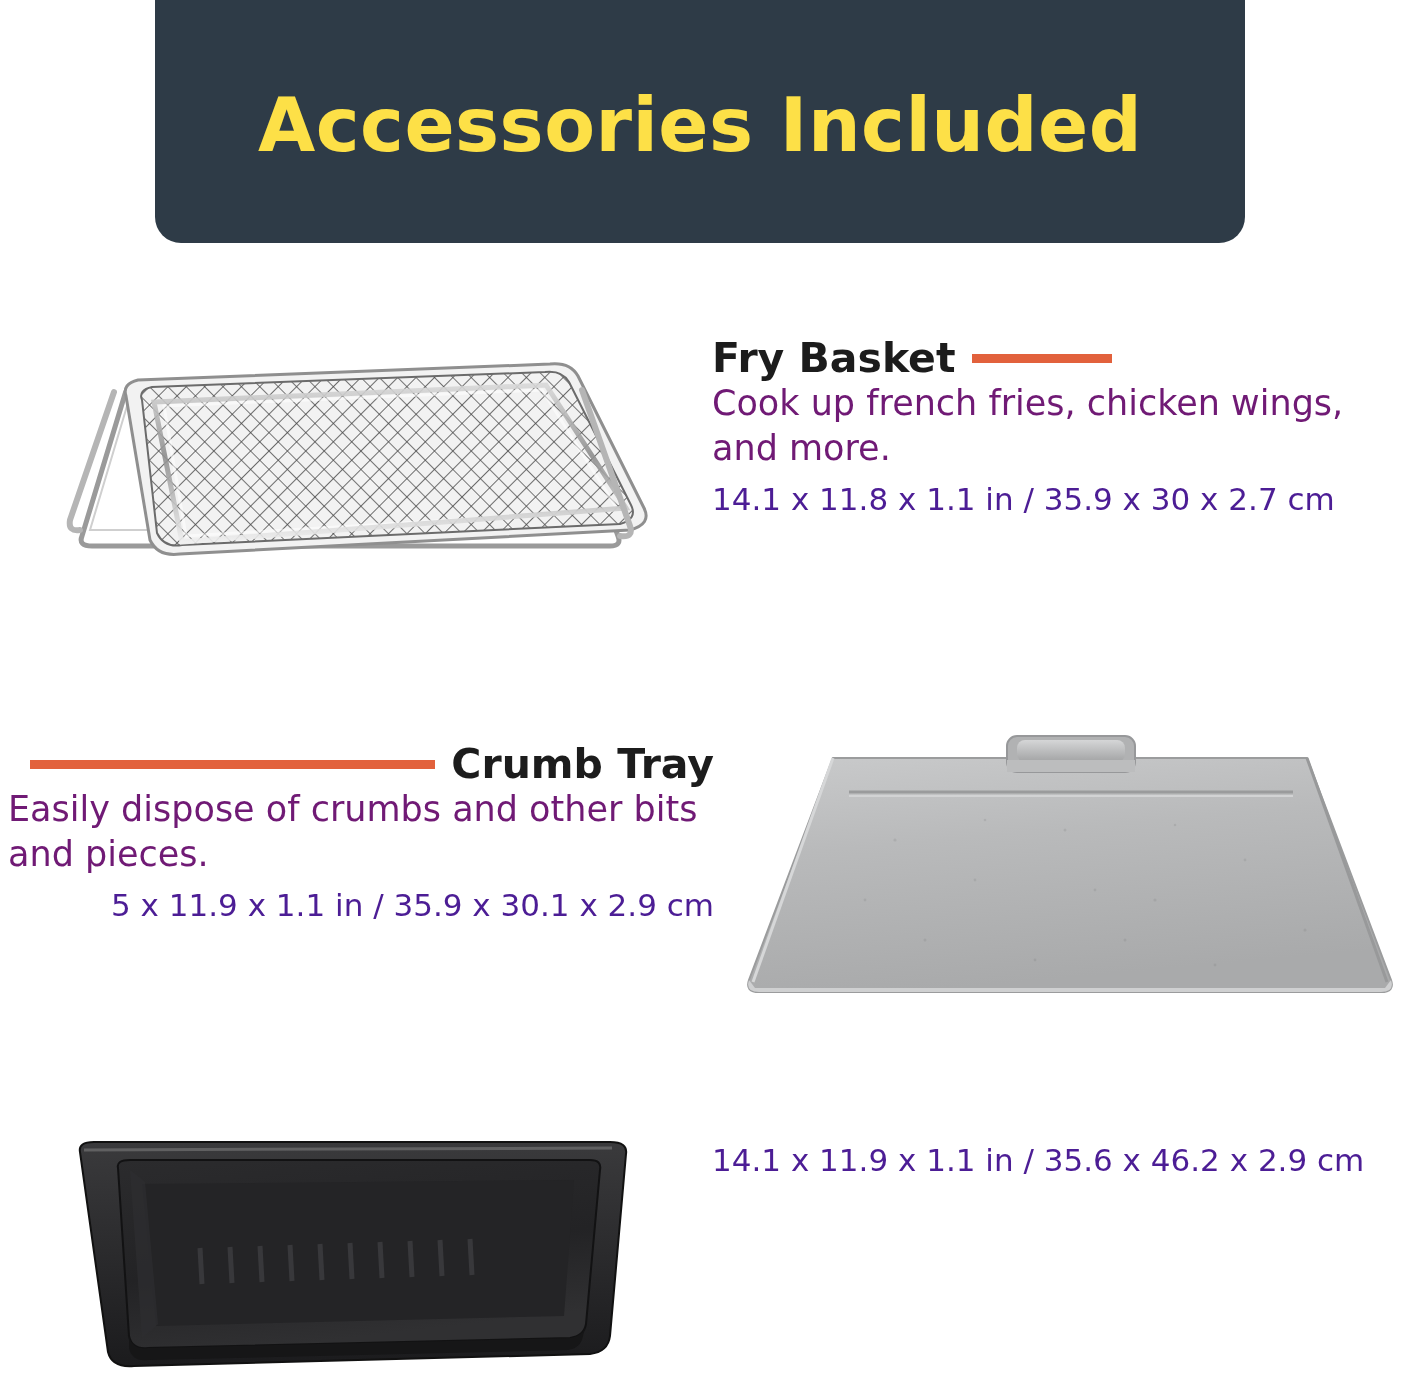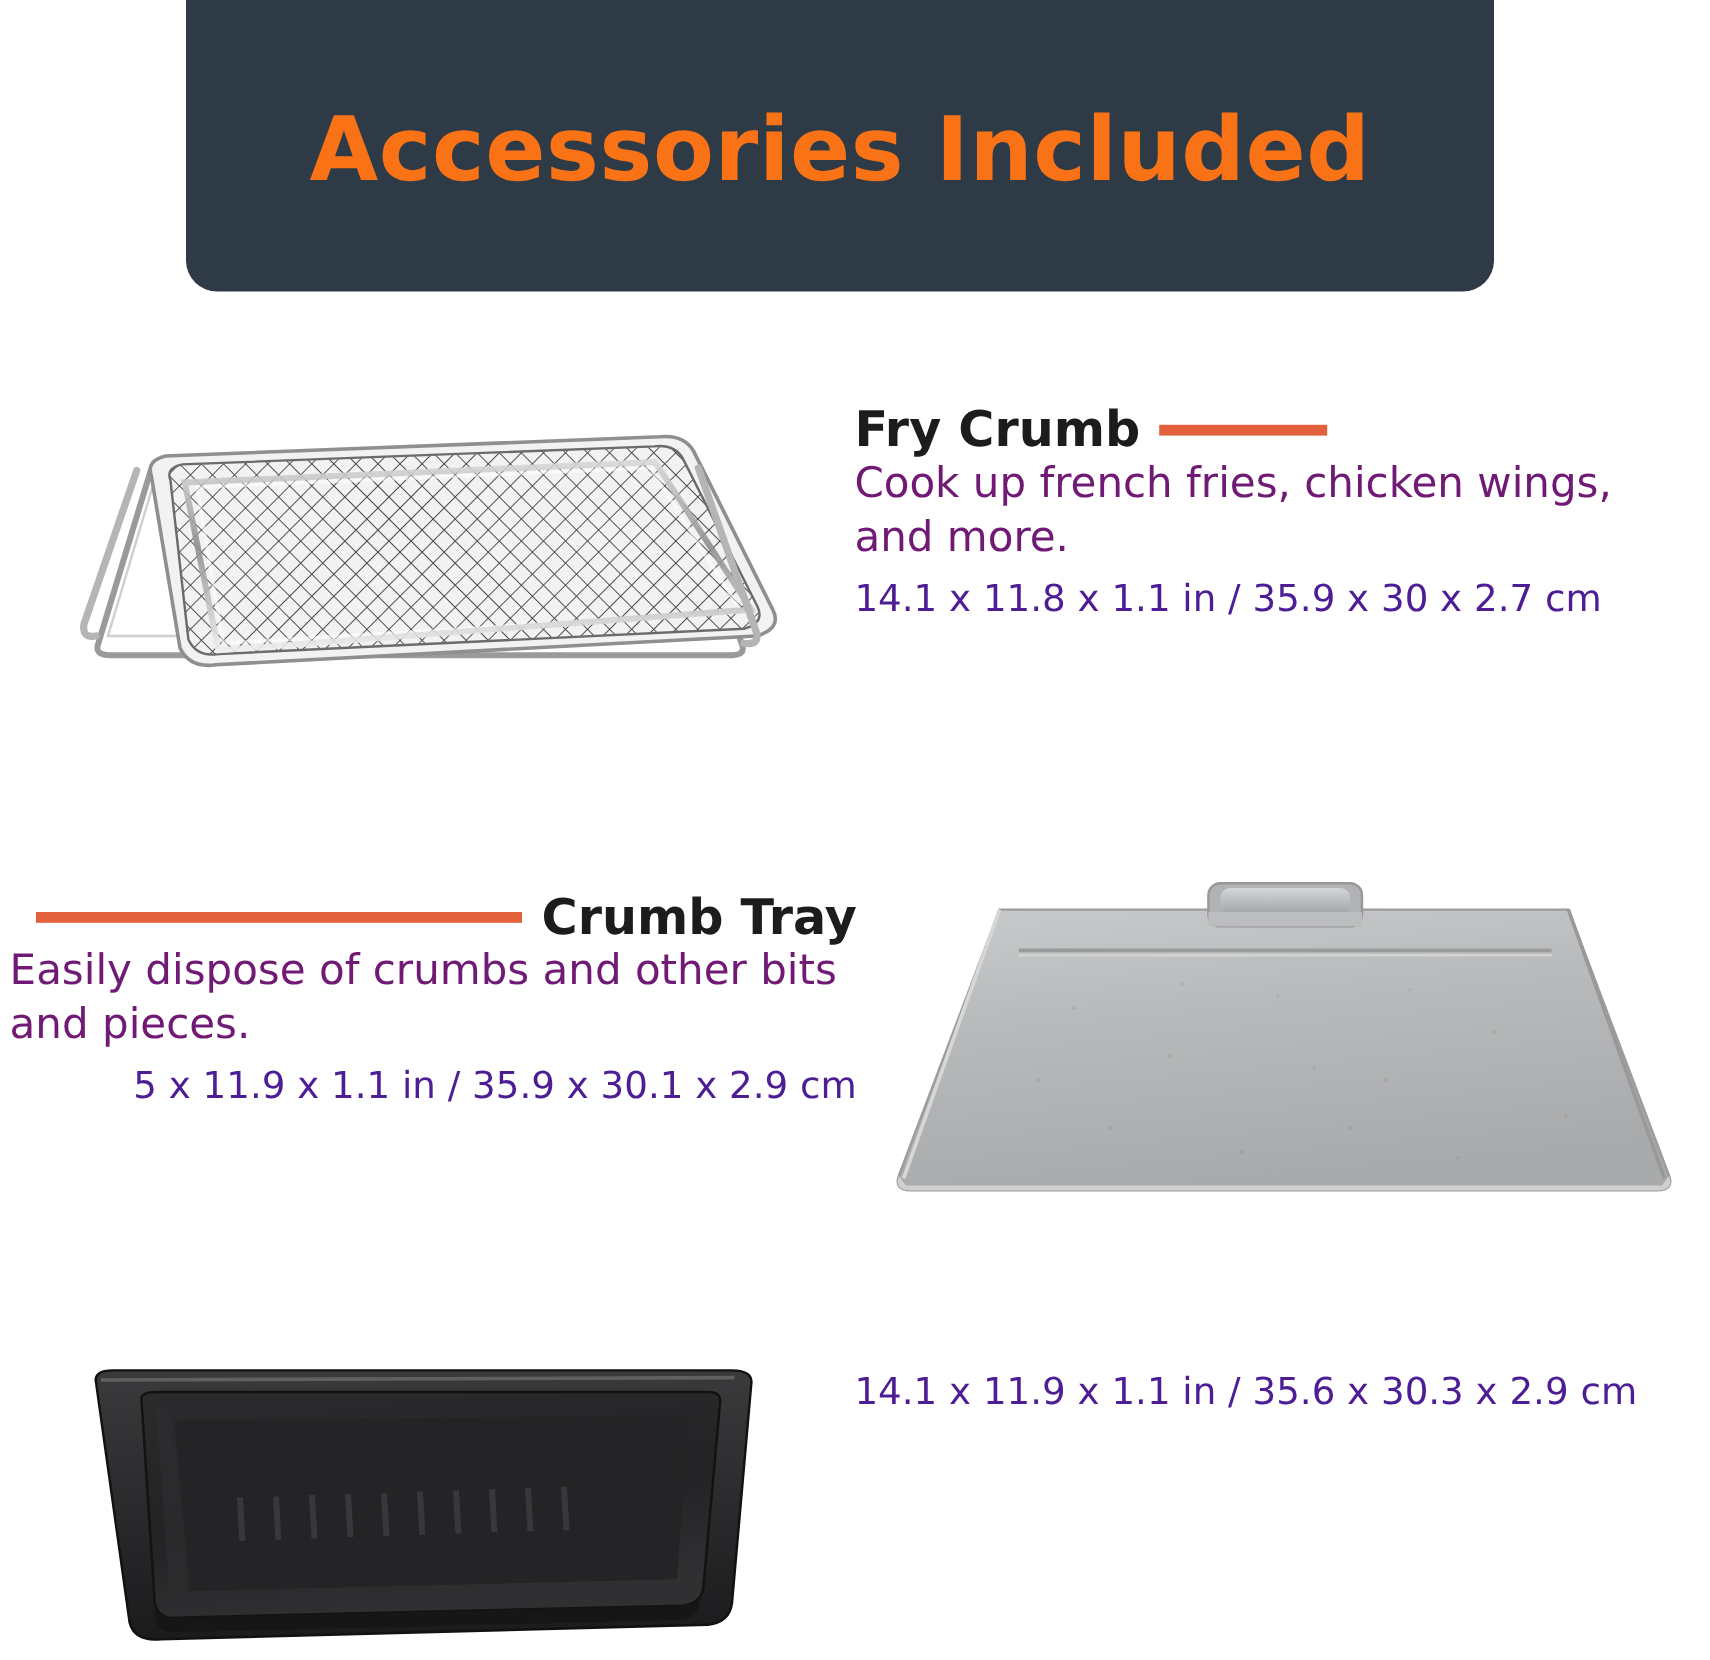--- a/index.html
+++ b/index.html
@@ -23,21 +23,21 @@
     width: 1090px;
     height: 243px;
     background: #2e3b47;
     border-bottom-left-radius: 26px;
     border-bottom-right-radius: 26px;
     display: flex;
     align-items: center;
     justify-content: center;
   }
   .header-title {
-    color: #f97316;
+    color: #fde047;
     font-size: 74px;
     font-weight: bold;
     letter-spacing: 0.5px;
     line-height: 1;
     margin-top: 6px;
     font-family: "DejaVu Sans", "Liberation Sans", sans-serif;
   }
 
   
   .section {
@@ -180,21 +180,21 @@
       <path d="M134 66 L512 50 L588 170 L156 196 Z" fill="none" stroke="#ffffff" stroke-width="3" opacity="0.55"></path>
       <path d="M124 62 L516 45 L596 168 L152 202 Z" fill="none" stroke="url(#rimgrad)" stroke-width="5" opacity="0.9"></path>
 
       <path d="M50 190 Q38 192 40 180 L84 52" fill="none" stroke="#b5b5b5" stroke-width="6" stroke-linecap="round"></path>
       <path d="M590 196 Q604 198 600 186 L552 50" fill="none" stroke="#b5b5b5" stroke-width="6" stroke-linecap="round"></path>
     </svg>
   </div>
 
   <div class="text-col">
     <div class="heading-row">
-      <div class="heading">Fry Crumb</div>
+      <div class="heading">Fry Basket</div>
       <div class="rule"></div>
     </div>
     <div class="desc">Cook up french fries, chicken wings, and more.</div>
     <div class="dims">14.1 x 11.8 x 1.1 in / 35.9 x 30 x 2.7 cm</div>
   </div>
 </div>
 
 <div class="section" id="sec-crumb">
 
   <div class="text-col">
@@ -291,15 +291,15 @@
         <path d="M420 109 L422 145"></path>
       </g>
 
       <path d="M80 40 L95 52 L108 194 L92 208 Z" fill="#2e2e30" opacity="0.7"></path>
 
       <path d="M79 206 Q82 220 98 218 L520 208 Q534 206 536 194 L533 206 Q531 218 518 220 L98 230 Q82 232 79 218 Z" fill="#161617"></path>
     </svg>
   </div>
 
   <div class="text-col">
-    <div class="dims">14.1 x 11.9 x 1.1 in / 35.6 x 30.3 x 2.9 cm</div>
+    <div class="dims">14.1 x 11.9 x 1.1 in / 35.6 x 46.2 x 2.9 cm</div>
   </div>
 </div>
 
 </body></html>

